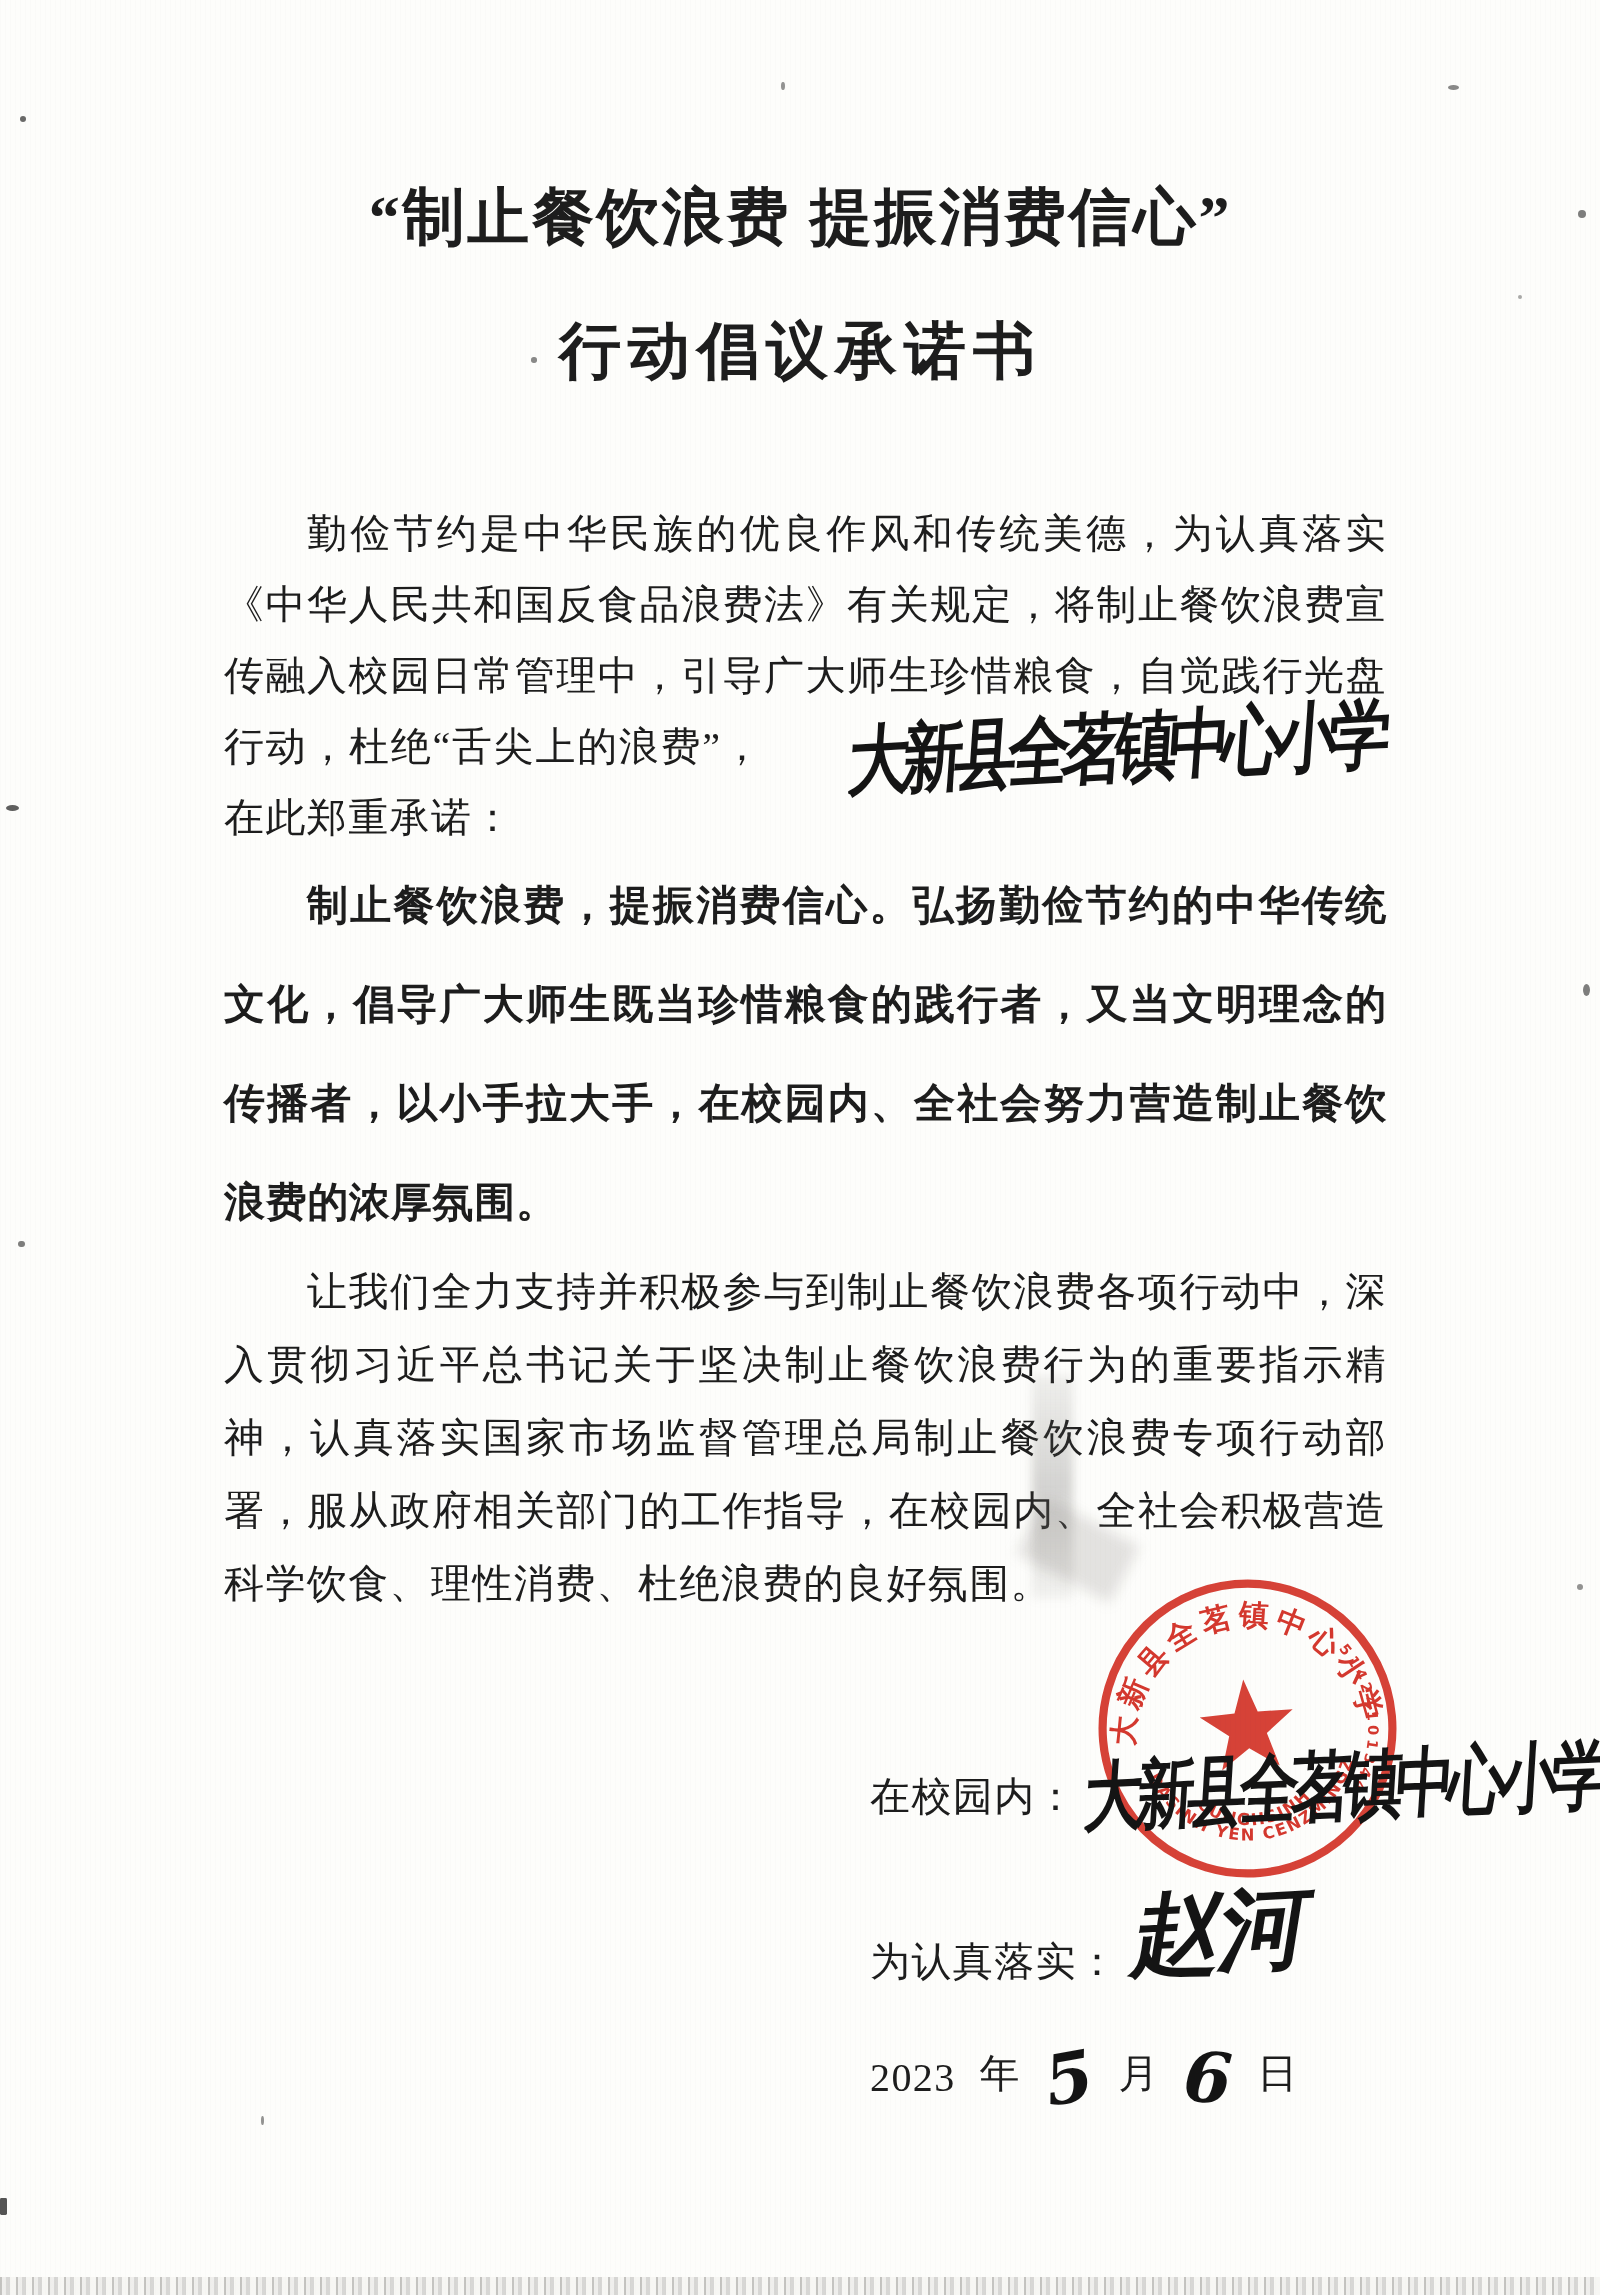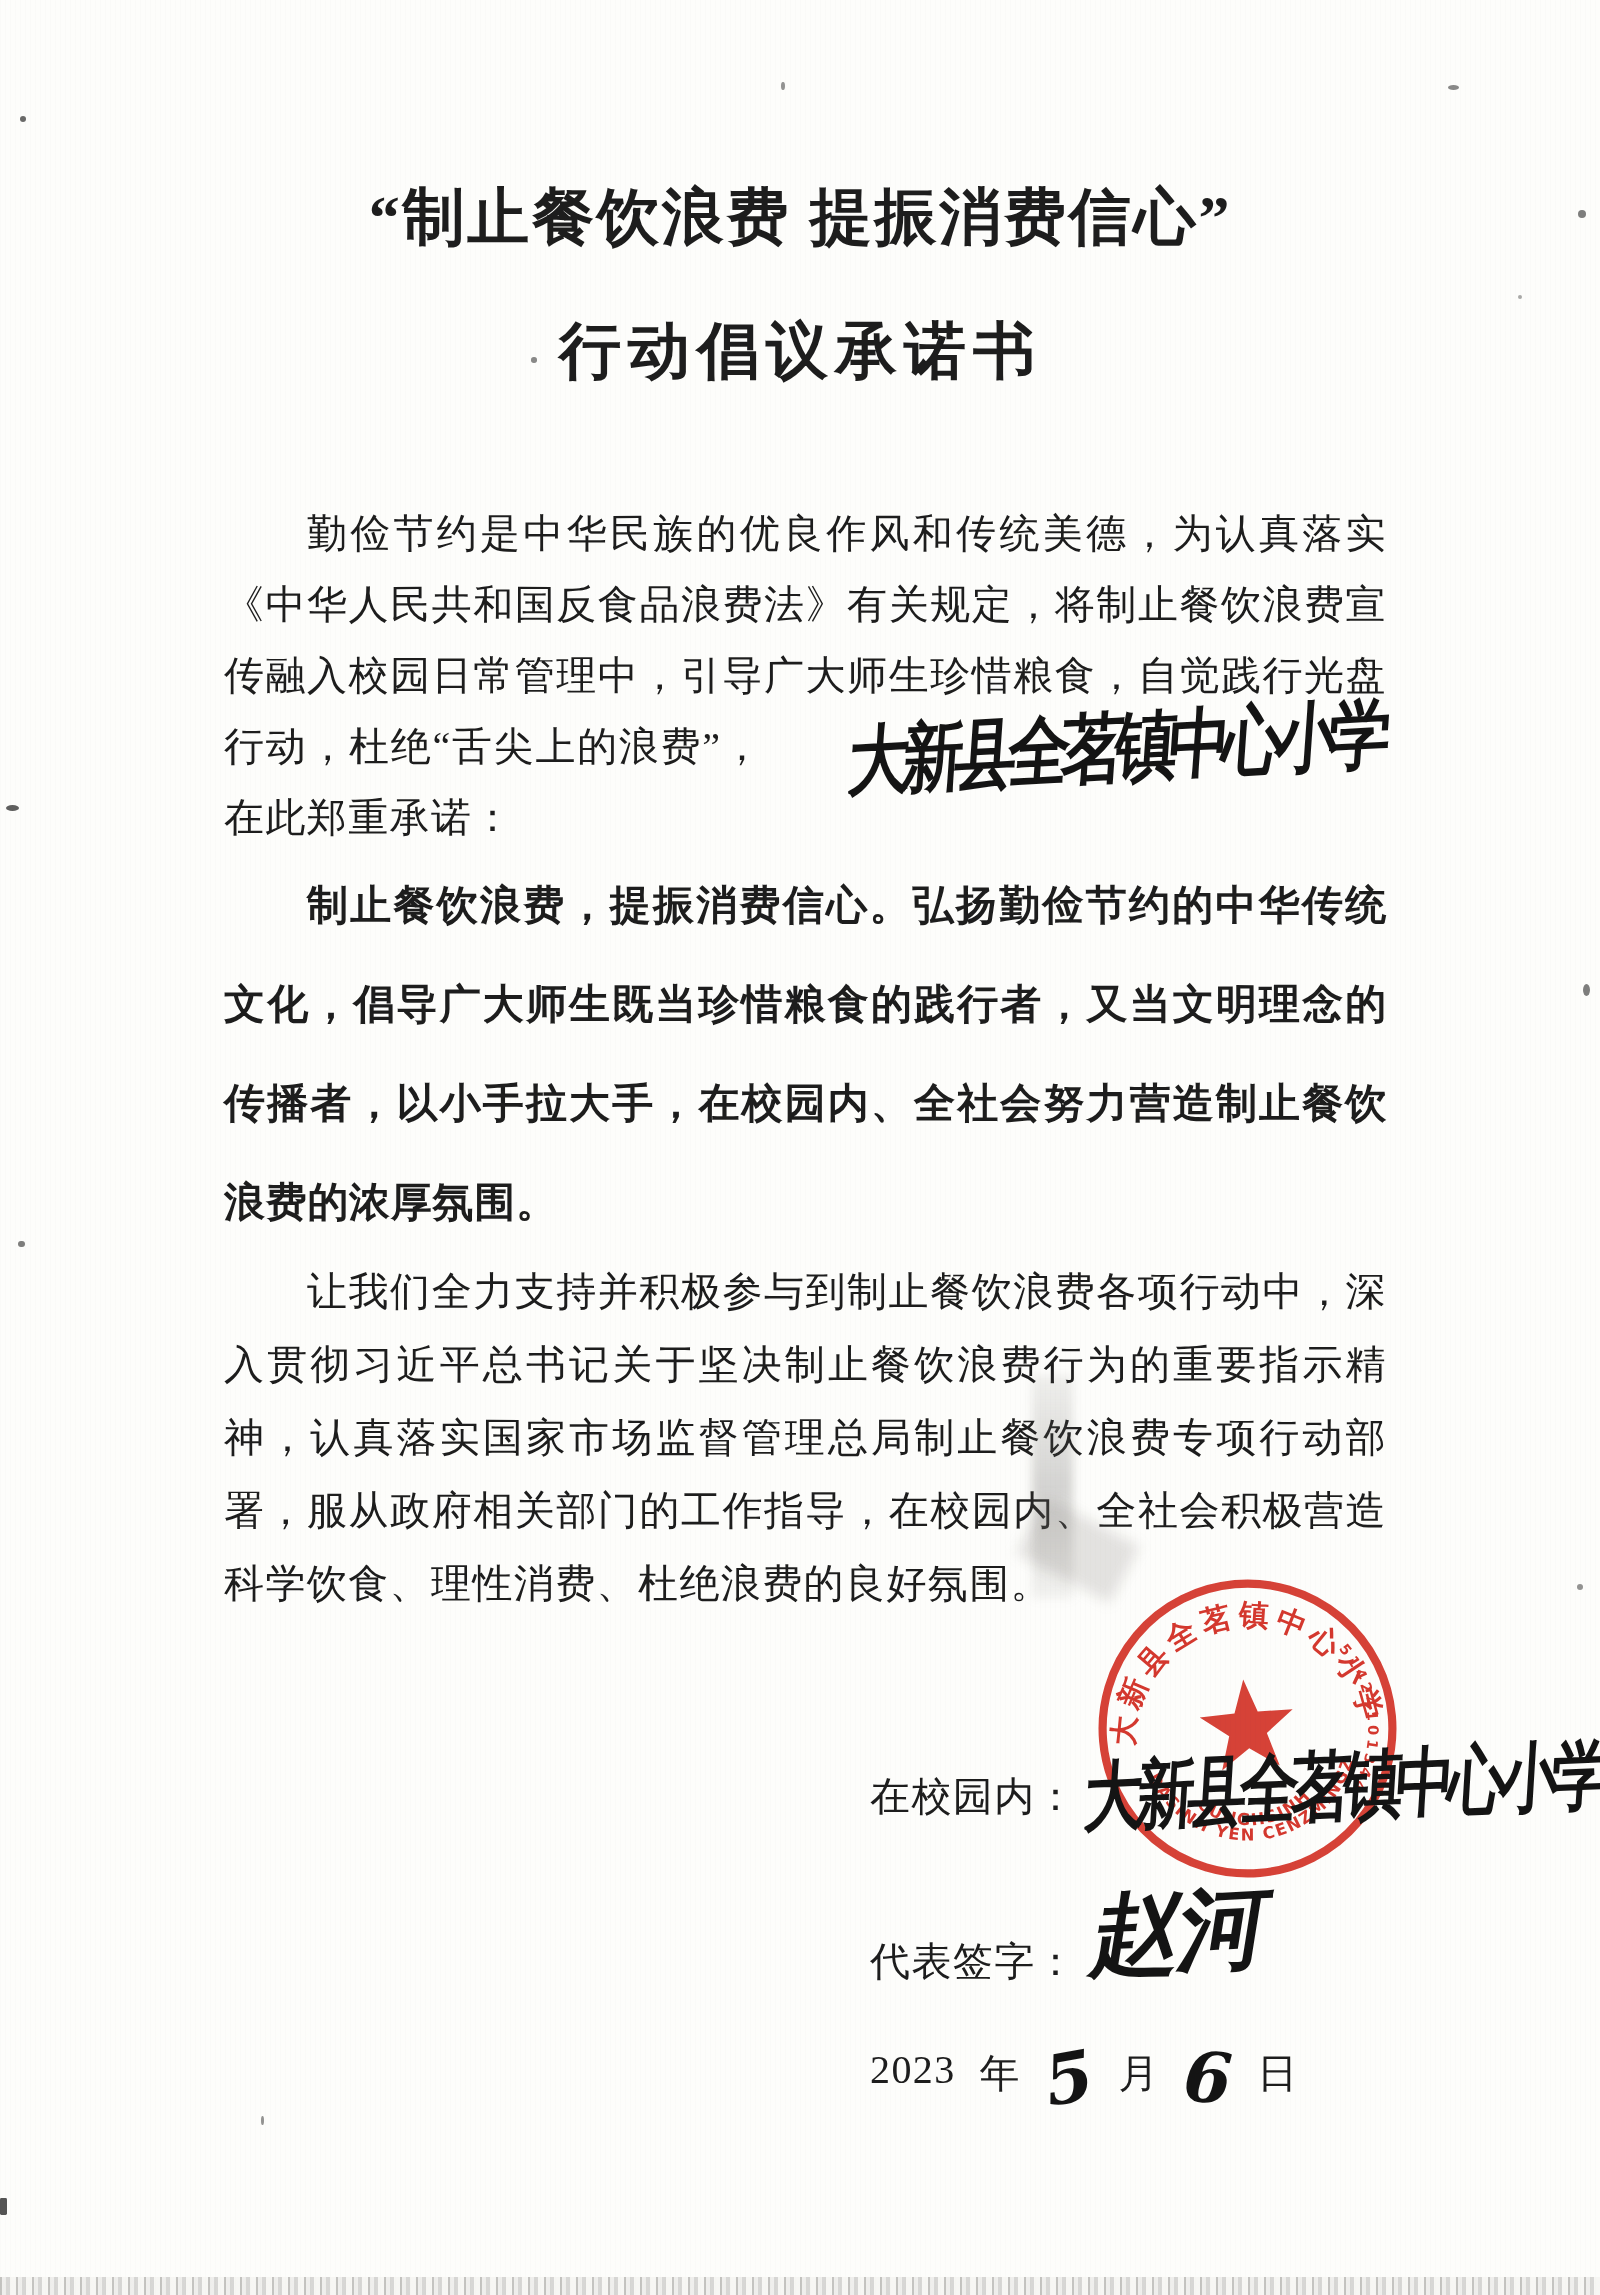--- a/index.html
+++ b/index.html
@@ -44,21 +44,21 @@
   }
   #hand-school-inline{
     display:inline-block;font-size:62px;line-height:0;
     letter-spacing:-8.5px;
     transform:rotate(-3deg) skewX(-7deg) scaleY(1.22);
     position:relative;top:11.3px;margin:0 4.2px -7px 1.4px;
   }
   .sig-row{position:absolute;left:870px;white-space:nowrap;font-size:40px;letter-spacing:1.4px;}
   #school-row{top:1763px;z-index:6;}
   #sign-row{top:1907px;z-index:6;}
-  #date-row{top:2046px;z-index:6;display:flex;align-items:flex-start;gap:24px;}
+  #date-row{top:2046px;z-index:6;display:flex;align-items:flex-end;gap:24px;}
   #hand-school-sig{
     display:inline-block;font-size:59px;line-height:0.9;
     letter-spacing:-7px;
     transform:rotate(-2.5deg) skewX(-6deg) scaleY(1.28);
     position:relative;top:-4.2px;margin-left:7px;
   }
   #hand-sign{
     display:inline-block;font-size:90px;line-height:0.8;
     letter-spacing:-2.8px;
     transform:rotate(-3deg) skewX(-12deg);
@@ -107,21 +107,21 @@
   <div id="title2" class="title">行动倡议承诺书</div>
 
   <p id="para1" class="para"><span>勤俭节约是中华民族的优良作风和传统美德，为认真落实《中华人民共和国反食品浪费法》有关规定，将制止餐饮浪费宣传融入校园日常管理中，引导广大师生珍惜粮食，自觉践行光盘行动，杜绝“舌尖上的浪费”，</span><span id="hand-school-inline" class="handwriting">大新县全茗镇中心小学</span><span>在此郑重承诺：</span></p>
 
   <p id="para2" class="para">制止餐饮浪费，提振消费信心。弘扬勤俭节约的中华传统文化，倡导广大师生既当珍惜粮食的践行者，又当文明理念的传播者，以小手拉大手，在校园内、全社会努力营造制止餐饮浪费的浓厚氛围。</p>
 
   <p id="para3" class="para">让我们全力支持并积极参与到制止餐饮浪费各项行动中，深入贯彻习近平总书记关于坚决制止餐饮浪费行为的重要指示精神，认真落实国家市场监督管理总局制止餐饮浪费专项行动部署，服从政府相关部门的工作指导，在校园内、全社会积极营造科学饮食、理性消费、杜绝浪费的良好氛围。</p>
 
   <div id="school-row" class="sig-row"><span>在校园内：</span><span id="hand-school-sig" class="handwriting">大新县全茗镇中心小学</span></div>
 
-  <div id="sign-row" class="sig-row"><span>代表签字：</span><span id="hand-sign" class="handwriting">赵河</span></div>
+  <div id="sign-row" class="sig-row"><span>为认真落实：</span><span id="hand-sign" class="handwriting">赵河</span></div>
 
   <div id="date-row" class="sig-row">
     <span>2023</span>
     <span>年</span>
     <span id="hand-month" class="hand-digit handwriting">5</span>
     <span>月</span>
     <span id="hand-day" class="hand-digit handwriting">6</span>
     <span>日</span>
   </div>
 

